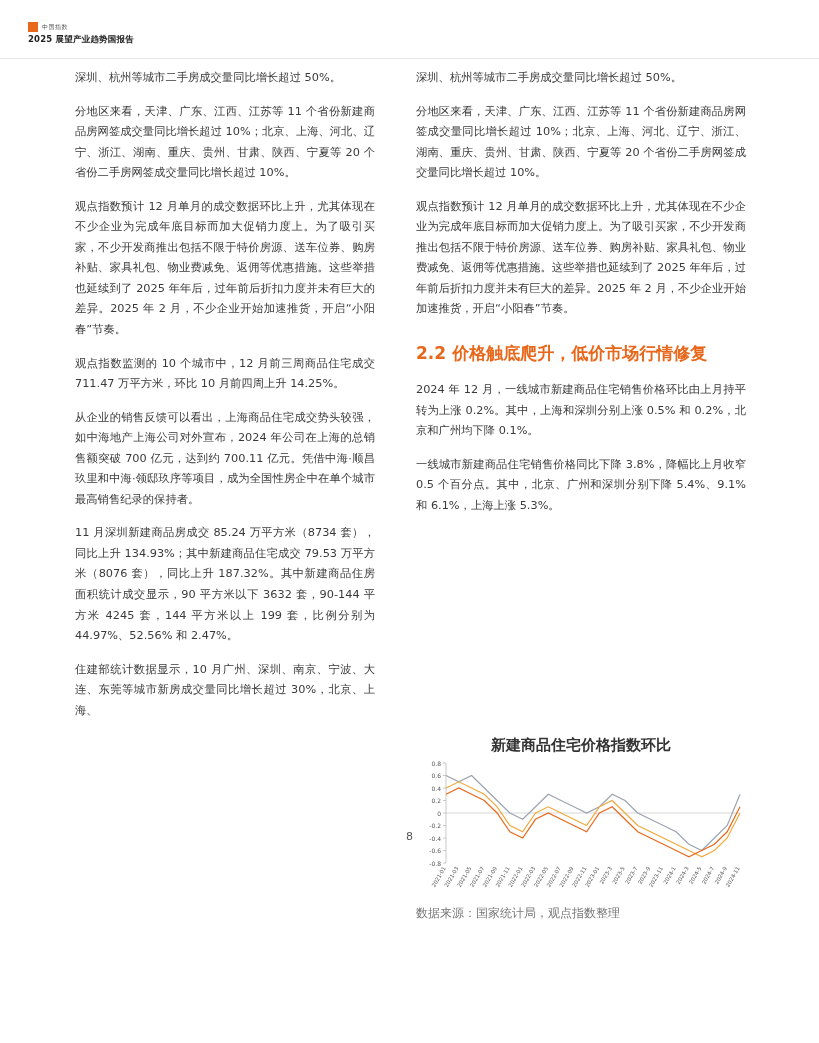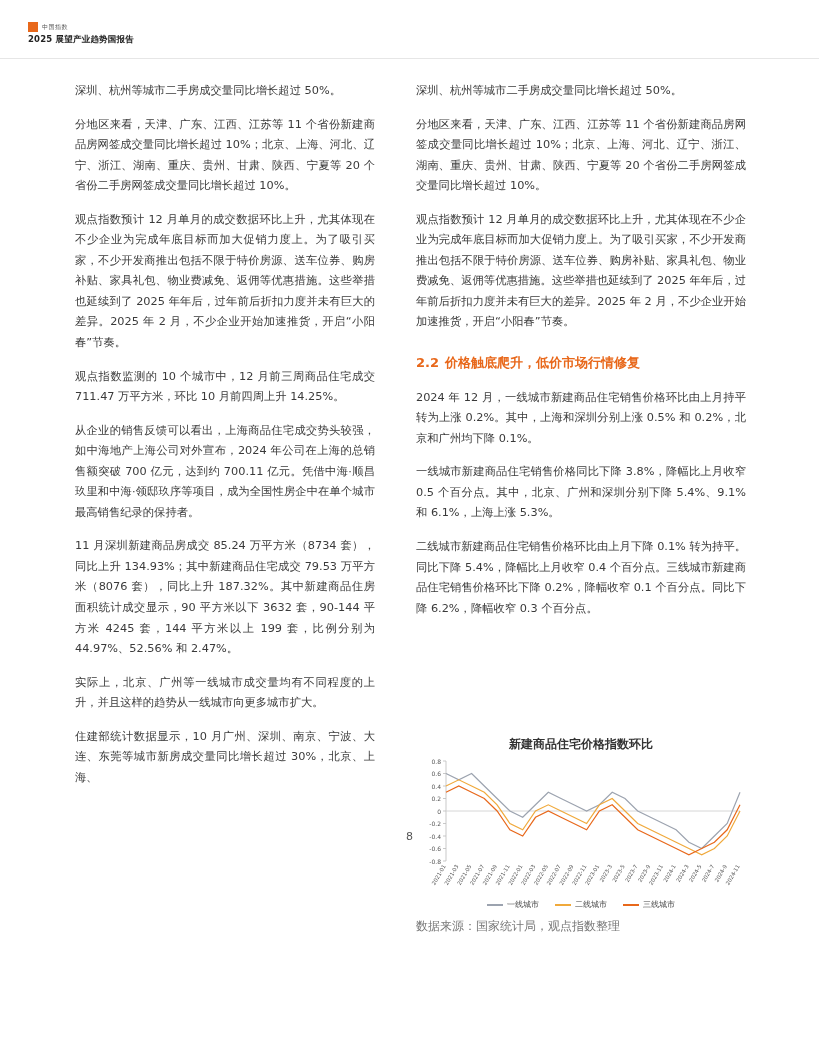--- a/index.html
+++ b/index.html
@@ -44,35 +44,35 @@
   
   .col{
     position:absolute;top:68px;
     font-size:11.3px;line-height:1.82;
     color:#3a3a3a;
     text-align:justify;
     font-family:"DejaVu Sans",sans-serif;
   }
   .col-left{left:75px;width:300px;}
   .col-right{left:416px;width:330px;}
-  .col p{margin:13px 0 13px 0;}
+  .col p{margin:0 0 13px 0;}
   .sec-head{
     color:#e8681b;
     font-weight:bold;
-    font-size:13px;
+    font-size:17px;
     margin:18px 0 11px 0;
     font-family:"DejaVu Sans",sans-serif;
   }
   .sec-num{margin-right:6px;}
   
   .chart-box{
     position:absolute;left:416px;top:736px;width:330px;height:205px;
   }
   .chart-title{
-    text-align:center;font-size:12px;color:#333;font-weight:bold;
+    text-align:center;font-size:15px;color:#333;font-weight:bold;
     font-family:"DejaVu Sans",sans-serif;
     margin-bottom:2px;
   }
   .chart-area{position:relative;width:330px;height:140px;}
   .chart-area svg{display:block;}
   .legend{
     display:flex;justify-content:center;gap:16px;
     font-size:8px;color:#444;margin-top:4px;
     font-family:"DejaVu Sans",sans-serif;
   }
@@ -102,36 +102,34 @@
   </div>
   <div class="rule"></div>
 
   <div class="col col-left">
     <p>深圳、杭州等城市二手房成交量同比增长超过 50%。</p>
     <p>分地区来看，天津、广东、江西、江苏等 11 个省份新建商品房网签成交量同比增长超过 10%；北京、上海、河北、辽宁、浙江、湖南、重庆、贵州、甘肃、陕西、宁夏等 20 个省份二手房网签成交量同比增长超过 10%。</p>
     <p>观点指数预计 12 月单月的成交数据环比上升，尤其体现在不少企业为完成年底目标而加大促销力度上。为了吸引买家，不少开发商推出包括不限于特价房源、送车位券、购房补贴、家具礼包、物业费减免、返佣等优惠措施。这些举措也延续到了 2025 年年后，过年前后折扣力度并未有巨大的差异。2025 年 2 月，不少企业开始加速推货，开启“小阳春”节奏。</p>
     <p>观点指数监测的 10 个城市中，12 月前三周商品住宅成交 711.47 万平方米，环比 10 月前四周上升 14.25%。</p>
     <p>从企业的销售反馈可以看出，上海商品住宅成交势头较强，如中海地产上海公司对外宣布，2024 年公司在上海的总销售额突破 700 亿元，达到约 700.11 亿元。凭借中海·顺昌玖里和中海·领邸玖序等项目，成为全国性房企中在单个城市最高销售纪录的保持者。</p>
     <p>11 月深圳新建商品房成交 85.24 万平方米（8734 套），同比上升 134.93%；其中新建商品住宅成交 79.53 万平方米（8076 套），同比上升 187.32%。其中新建商品住房面积统计成交显示，90 平方米以下 3632 套，90-144 平方米 4245 套，144 平方米以上 199 套，比例分别为 44.97%、52.56% 和 2.47%。</p>
-    <p>实际上，北京、广州等一线城市成交量均有不同程度的上升，并且这样的趋势从一线城市向更多城市扩大。</p>
     <p>住建部统计数据显示，10 月广州、深圳、南京、宁波、大连、东莞等城市新房成交量同比增长超过 30%，北京、上海、</p>
   </div>
 
   <div class="col col-right">
     <p>深圳、杭州等城市二手房成交量同比增长超过 50%。</p>
     <p>分地区来看，天津、广东、江西、江苏等 11 个省份新建商品房网签成交量同比增长超过 10%；北京、上海、河北、辽宁、浙江、湖南、重庆、贵州、甘肃、陕西、宁夏等 20 个省份二手房网签成交量同比增长超过 10%。</p>
     <p>观点指数预计 12 月单月的成交数据环比上升，尤其体现在不少企业为完成年底目标而加大促销力度上。为了吸引买家，不少开发商推出包括不限于特价房源、送车位券、购房补贴、家具礼包、物业费减免、返佣等优惠措施。这些举措也延续到了 2025 年年后，过年前后折扣力度并未有巨大的差异。2025 年 2 月，不少企业开始加速推货，开启“小阳春”节奏。</p>
 
     <div class="sec-head">
       <span class="sec-num">2.2</span><span>价格触底爬升，低价市场行情修复</span>
     </div>
 
     <p>2024 年 12 月，一线城市新建商品住宅销售价格环比由上月持平转为上涨 0.2%。其中，上海和深圳分别上涨 0.5% 和 0.2%，北京和广州均下降 0.1%。</p>
     <p>一线城市新建商品住宅销售价格同比下降 3.8%，降幅比上月收窄 0.5 个百分点。其中，北京、广州和深圳分别下降 5.4%、9.1% 和 6.1%，上海上涨 5.3%。</p>
-    <p>二线城市新建商品住宅销售价格环比由上月下降 0.1% 转为持平。同比下降 5.4%，降幅比上月收窄 0.4 个百分点。三线城市新建商品住宅销售价格环比下降 0.2%，降幅收窄 0.1 个百分点。同比下降 6.2%，降幅收窄 0.3 个百分点。</p>
   </div>
 
   <div class="chart-box">
     <div class="chart-title">新建商品住宅价格指数环比</div>
     <div class="chart-area">
       <svg id="chart-svg" width="330" height="150" viewBox="0 0 330 150">
           <line x1="30" y1="6" x2="30" y2="106" stroke="#bbb" stroke-width="0.8"></line>
           <line x1="27" y1="6" x2="30" y2="6" stroke="#bbb" stroke-width="0.8"></line>
           <text x="25" y="8.6" text-anchor="end" font-size="6" fill="#555" font-family="DejaVu Sans, sans-serif">0.8</text>
           <line x1="27" y1="18.500000000000004" x2="30" y2="18.500000000000004" stroke="#bbb" stroke-width="0.8"></line>
@@ -173,31 +171,17 @@
           <text x="234.52173913043478" y="111" font-size="5.4" fill="#555" text-anchor="end" font-family="DejaVu Sans, sans-serif" transform="rotate(-60 234.52173913043478 111)">2023-9</text>
           <text x="247.30434782608697" y="111" font-size="5.4" fill="#555" text-anchor="end" font-family="DejaVu Sans, sans-serif" transform="rotate(-60 247.30434782608697 111)">2023-11</text>
           <text x="260.0869565217391" y="111" font-size="5.4" fill="#555" text-anchor="end" font-family="DejaVu Sans, sans-serif" transform="rotate(-60 260.0869565217391 111)">2024-1</text>
           <text x="272.8695652173913" y="111" font-size="5.4" fill="#555" text-anchor="end" font-family="DejaVu Sans, sans-serif" transform="rotate(-60 272.8695652173913 111)">2024-3</text>
           <text x="285.6521739130435" y="111" font-size="5.4" fill="#555" text-anchor="end" font-family="DejaVu Sans, sans-serif" transform="rotate(-60 285.6521739130435 111)">2024-5</text>
           <text x="298.4347826086956" y="111" font-size="5.4" fill="#555" text-anchor="end" font-family="DejaVu Sans, sans-serif" transform="rotate(-60 298.4347826086956 111)">2024-7</text>
           <text x="311.2173913043478" y="111" font-size="5.4" fill="#555" text-anchor="end" font-family="DejaVu Sans, sans-serif" transform="rotate(-60 311.2173913043478 111)">2024-9</text>
           <text x="324" y="111" font-size="5.4" fill="#555" text-anchor="end" font-family="DejaVu Sans, sans-serif" transform="rotate(-60 324 111)">2024-11</text>
         </svg>
     </div>
-    <div class="legend" id="chart-legend">
-        <span class="k">
-          <span class="swatch" style="background: rgb(156, 163, 175);"></span>
-          <span>一线城市</span>
-        </span>
-        <span class="k">
-          <span class="swatch" style="background: rgb(240, 169, 59);"></span>
-          <span>二线城市</span>
-        </span>
-        <span class="k">
-          <span class="swatch" style="background: rgb(232, 104, 27);"></span>
-          <span>三线城市</span>
-        </span>
-      </div>
     <div class="source">数据来源：国家统计局，观点指数整理</div>
   </div>
 
   <div class="pagenum">8</div>
 </div>
 
 </body></html>

